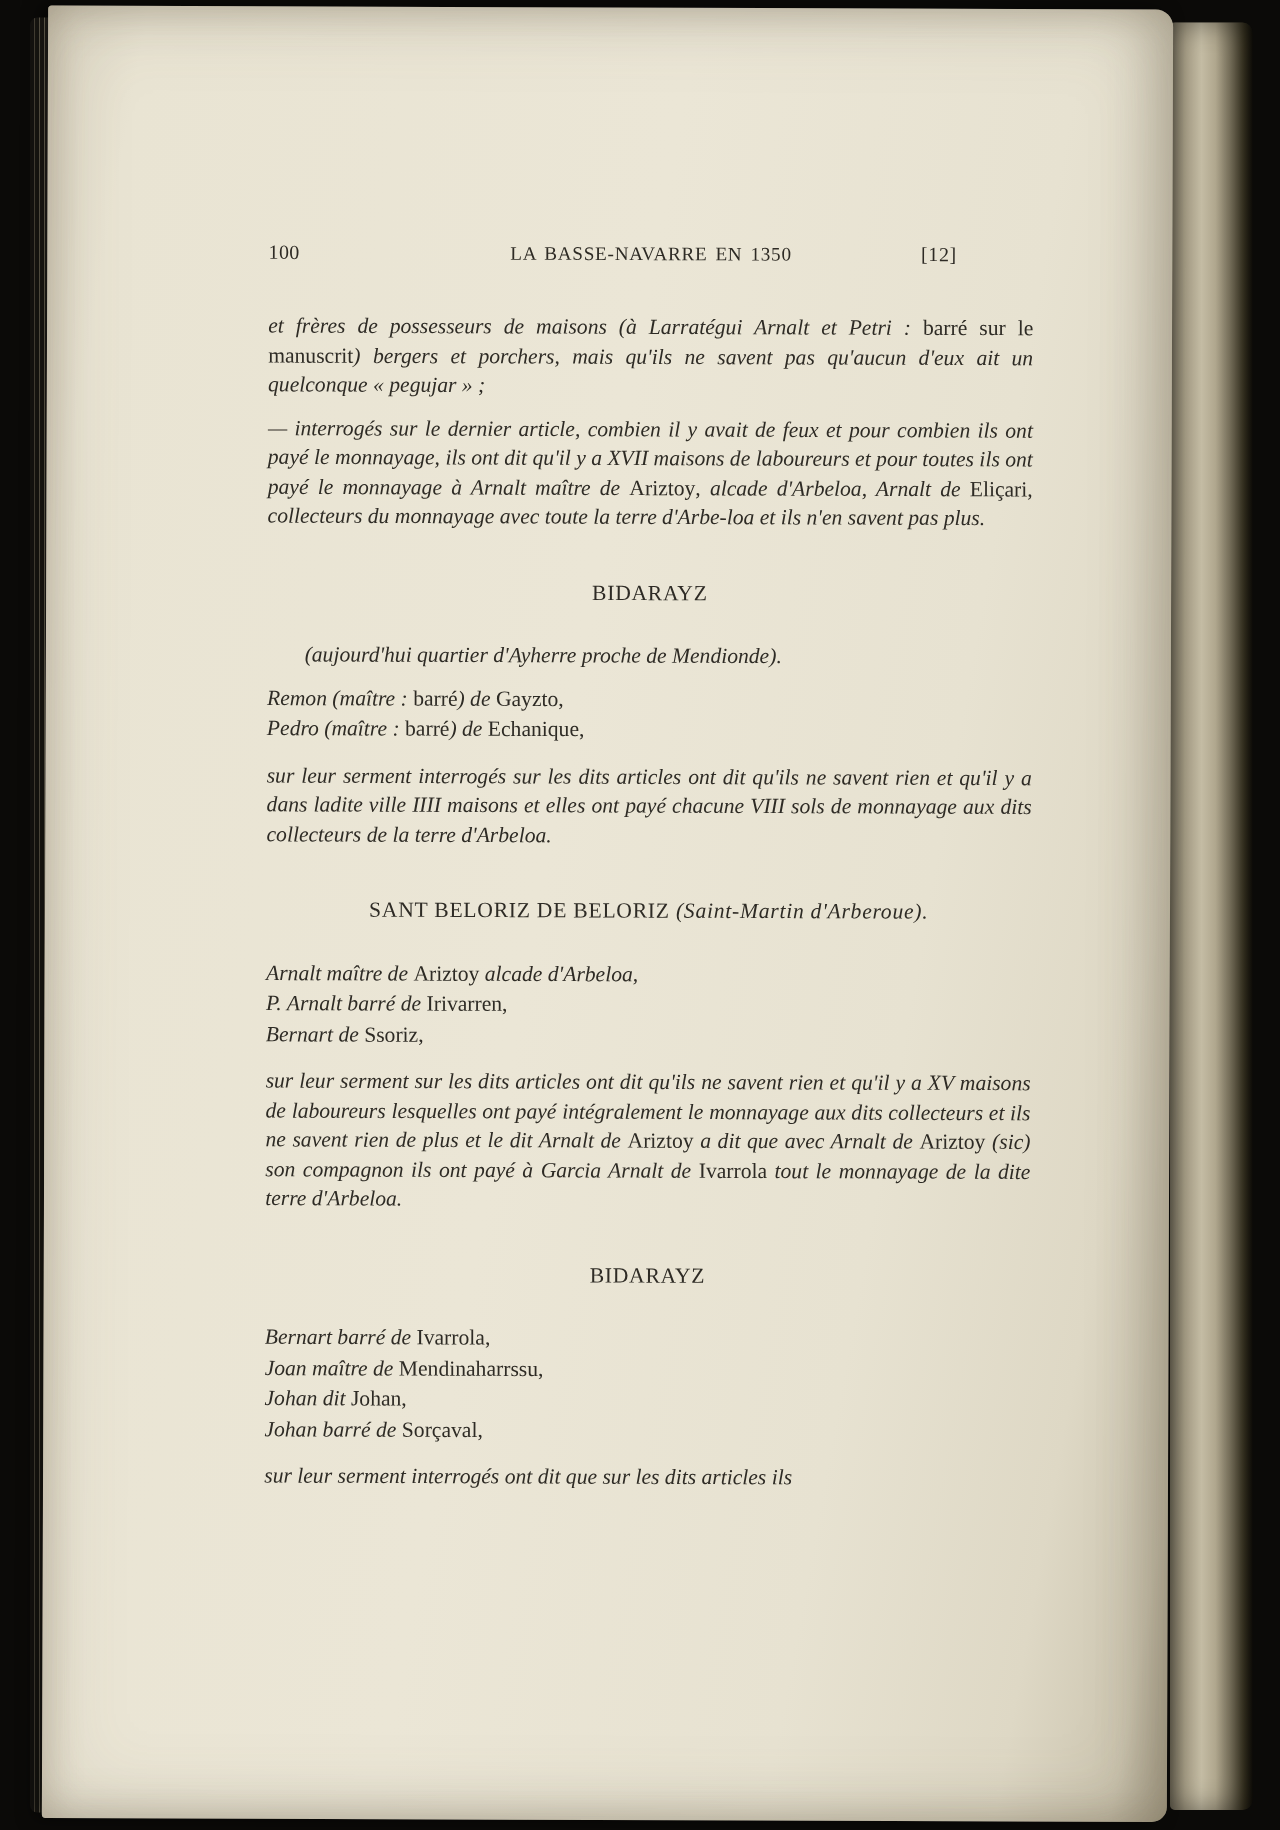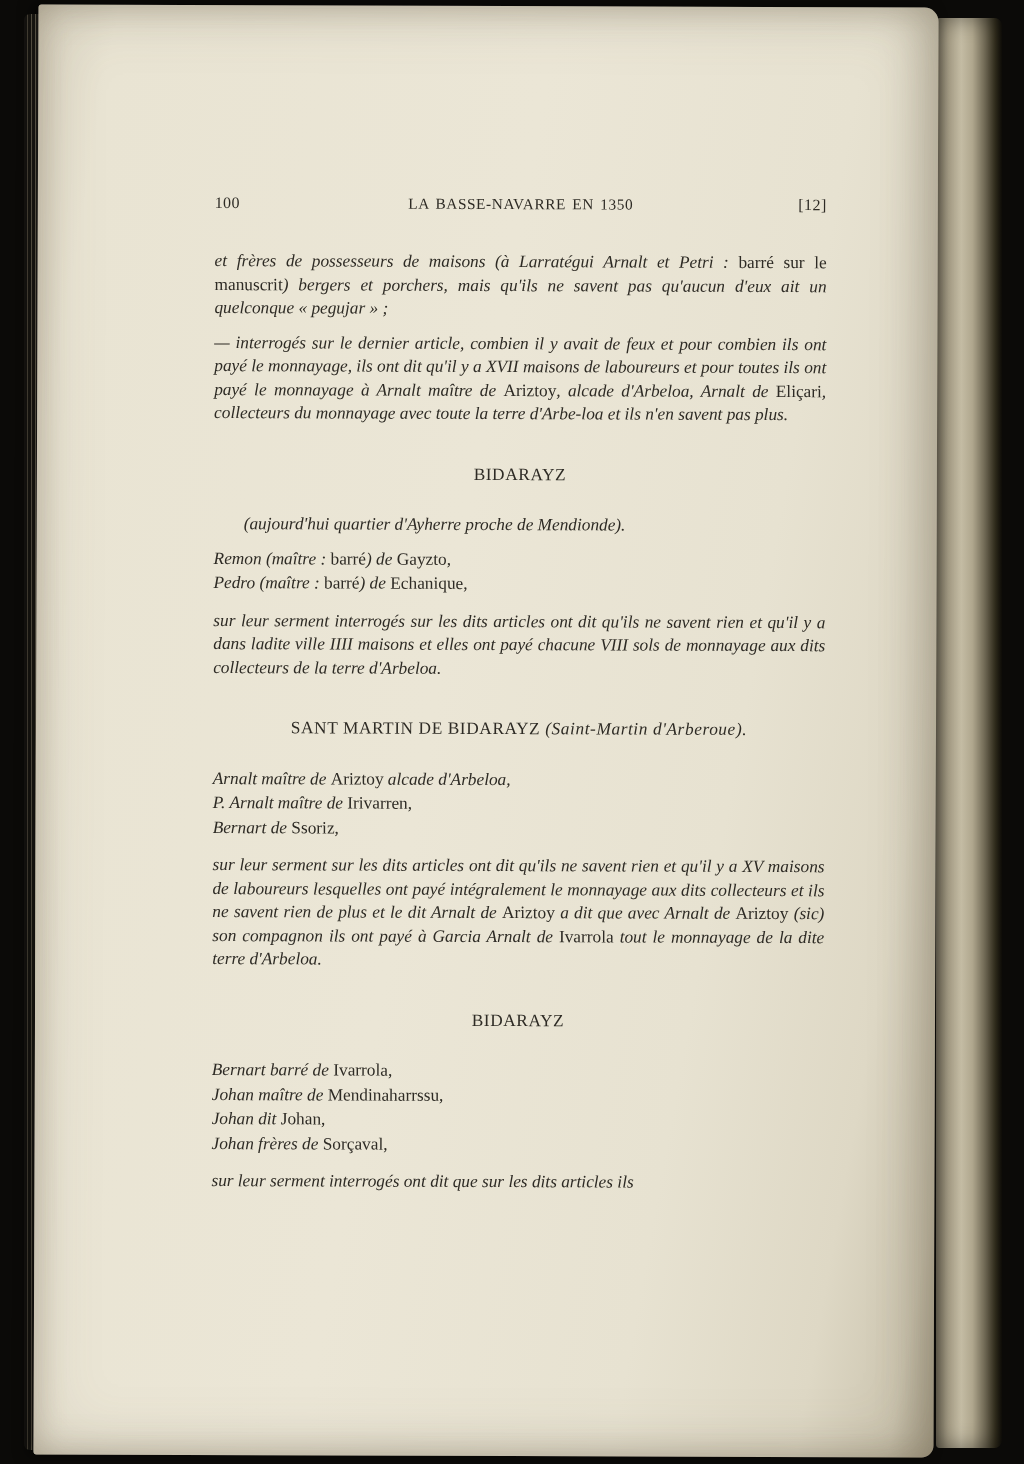--- a/index.html
+++ b/index.html
@@ -42,21 +42,21 @@
       inset 10px 0 24px rgba(120,108,82,.18);
     transform:rotate(.2deg);
   }
   .header{
     position:absolute;left:177px;top:188px;width:612px;
     display:flex;align-items:baseline;
     color:#2e2b25;font-size:16px;line-height:20px;font-style:normal;
   }
   .pnum{width:90px;text-align:left;letter-spacing:.3px;}
   .ptitle{flex:1;text-align:center;font-size:15.3px;letter-spacing:.6px;word-spacing:2px;}
-  .pmark{width:90px;text-align:right;letter-spacing:.5px;}
+  .pmark{width:90px;letter-spacing:.5px;}
   .content{
     position:absolute;left:177px;top:244px;width:612px;
     color:#2e2b25;font-size:17.3px;line-height:23.5px;
   }
   .b-para{ text-align:justify; margin:0 0 11px; font-style:italic;}
   .b-para.indent{ text-indent:30px;}
   .b-line{ text-align:left; margin:0 0 1px; font-style:italic;}
   .b-line + .b-para{ margin-top:14px;}
   .b-heading{
     text-align:center;margin:37px 0 27px;font-style:normal;
@@ -78,26 +78,26 @@
       <span class="pmark">[12]</span>
     </div>
     <div class="content">
         <div class="b-para"><span class="it">et frères de possesseurs de maisons (à Larratégui Arnalt et Petri : </span><span class="rm">barré sur le manuscrit</span><span class="it">) bergers et porchers, mais qu'ils ne savent pas qu'aucun d'eux ait un quelconque « pegujar » ;</span></div>
         <div class="b-para"><span class="it">— interrogés sur le dernier article, combien il y avait de feux et pour combien ils ont payé le monnayage, ils ont dit qu'il y a XVII maisons de laboureurs et pour toutes ils ont payé le monnayage à Arnalt maître de </span><span class="rm">Ariztoy</span><span class="it">, alcade d'Arbeloa, Arnalt de </span><span class="rm">Eliçari</span><span class="it">, collecteurs du monnayage avec toute la terre d'Arbe-loa et ils n'en savent pas plus.</span></div>
         <div class="b-heading"><span class="rm">BIDARAYZ</span></div>
         <div class="b-para indent"><span class="it">(aujourd'hui quartier d'Ayherre proche de Mendionde).</span></div>
         <div class="b-line"><span class="it">Remon (maître : </span><span class="rm">barré</span><span class="it">) de </span><span class="rm">Gayzto,</span></div>
         <div class="b-line"><span class="it">Pedro (maître : </span><span class="rm">barré</span><span class="it">) de </span><span class="rm">Echanique,</span></div>
         <div class="b-para"><span class="it">sur leur serment interrogés sur les dits articles ont dit qu'ils ne savent rien et qu'il y a dans ladite ville IIII maisons et elles ont payé chacune VIII sols de monnayage aux dits collecteurs de la terre d'Arbeloa.</span></div>
-        <div class="b-heading"><span class="rm">SANT MARTIN DE BIDARAYZ </span><span class="it">(Saint-Martin d'Arberoue).</span></div>
+        <div class="b-heading"><span class="rm">SANT BELORIZ DE BELORIZ </span><span class="it">(Saint-Martin d'Arberoue).</span></div>
         <div class="b-line"><span class="it">Arnalt maître de </span><span class="rm">Ariztoy</span><span class="it"> alcade d'Arbeloa,</span></div>
-        <div class="b-line"><span class="it">P. Arnalt maître de </span><span class="rm">Irivarren,</span></div>
+        <div class="b-line"><span class="it">P. Arnalt barré de </span><span class="rm">Irivarren,</span></div>
         <div class="b-line"><span class="it">Bernart de </span><span class="rm">Ssoriz,</span></div>
         <div class="b-para"><span class="it">sur leur serment sur les dits articles ont dit qu'ils ne savent rien et qu'il y a XV maisons de laboureurs lesquelles ont payé intégralement le monnayage aux dits collecteurs et ils ne savent rien de plus et le dit Arnalt de </span><span class="rm">Ariztoy</span><span class="it"> a dit que avec Arnalt de </span><span class="rm">Ariztoy</span><span class="it"> (sic) son compagnon ils ont payé à Garcia Arnalt de </span><span class="rm">Ivarrola</span><span class="it"> tout le monnayage de la dite terre d'Arbeloa.</span></div>
         <div class="b-heading"><span class="rm">BIDARAYZ</span></div>
         <div class="b-line"><span class="it">Bernart barré de </span><span class="rm">Ivarrola,</span></div>
-        <div class="b-line"><span class="it">Johan maître de </span><span class="rm">Mendinaharrssu,</span></div>
+        <div class="b-line"><span class="it">Joan maître de </span><span class="rm">Mendinaharrssu,</span></div>
         <div class="b-line"><span class="it">Johan dit </span><span class="rm">Johan,</span></div>
-        <div class="b-line"><span class="it">Johan frères de </span><span class="rm">Sorçaval,</span></div>
+        <div class="b-line"><span class="it">Johan barré de </span><span class="rm">Sorçaval,</span></div>
         <div class="b-para"><span class="it">sur leur serment interrogés ont dit que sur les dits articles ils</span></div>
       </div>
   </div>
 </div>
 
 </body></html>

